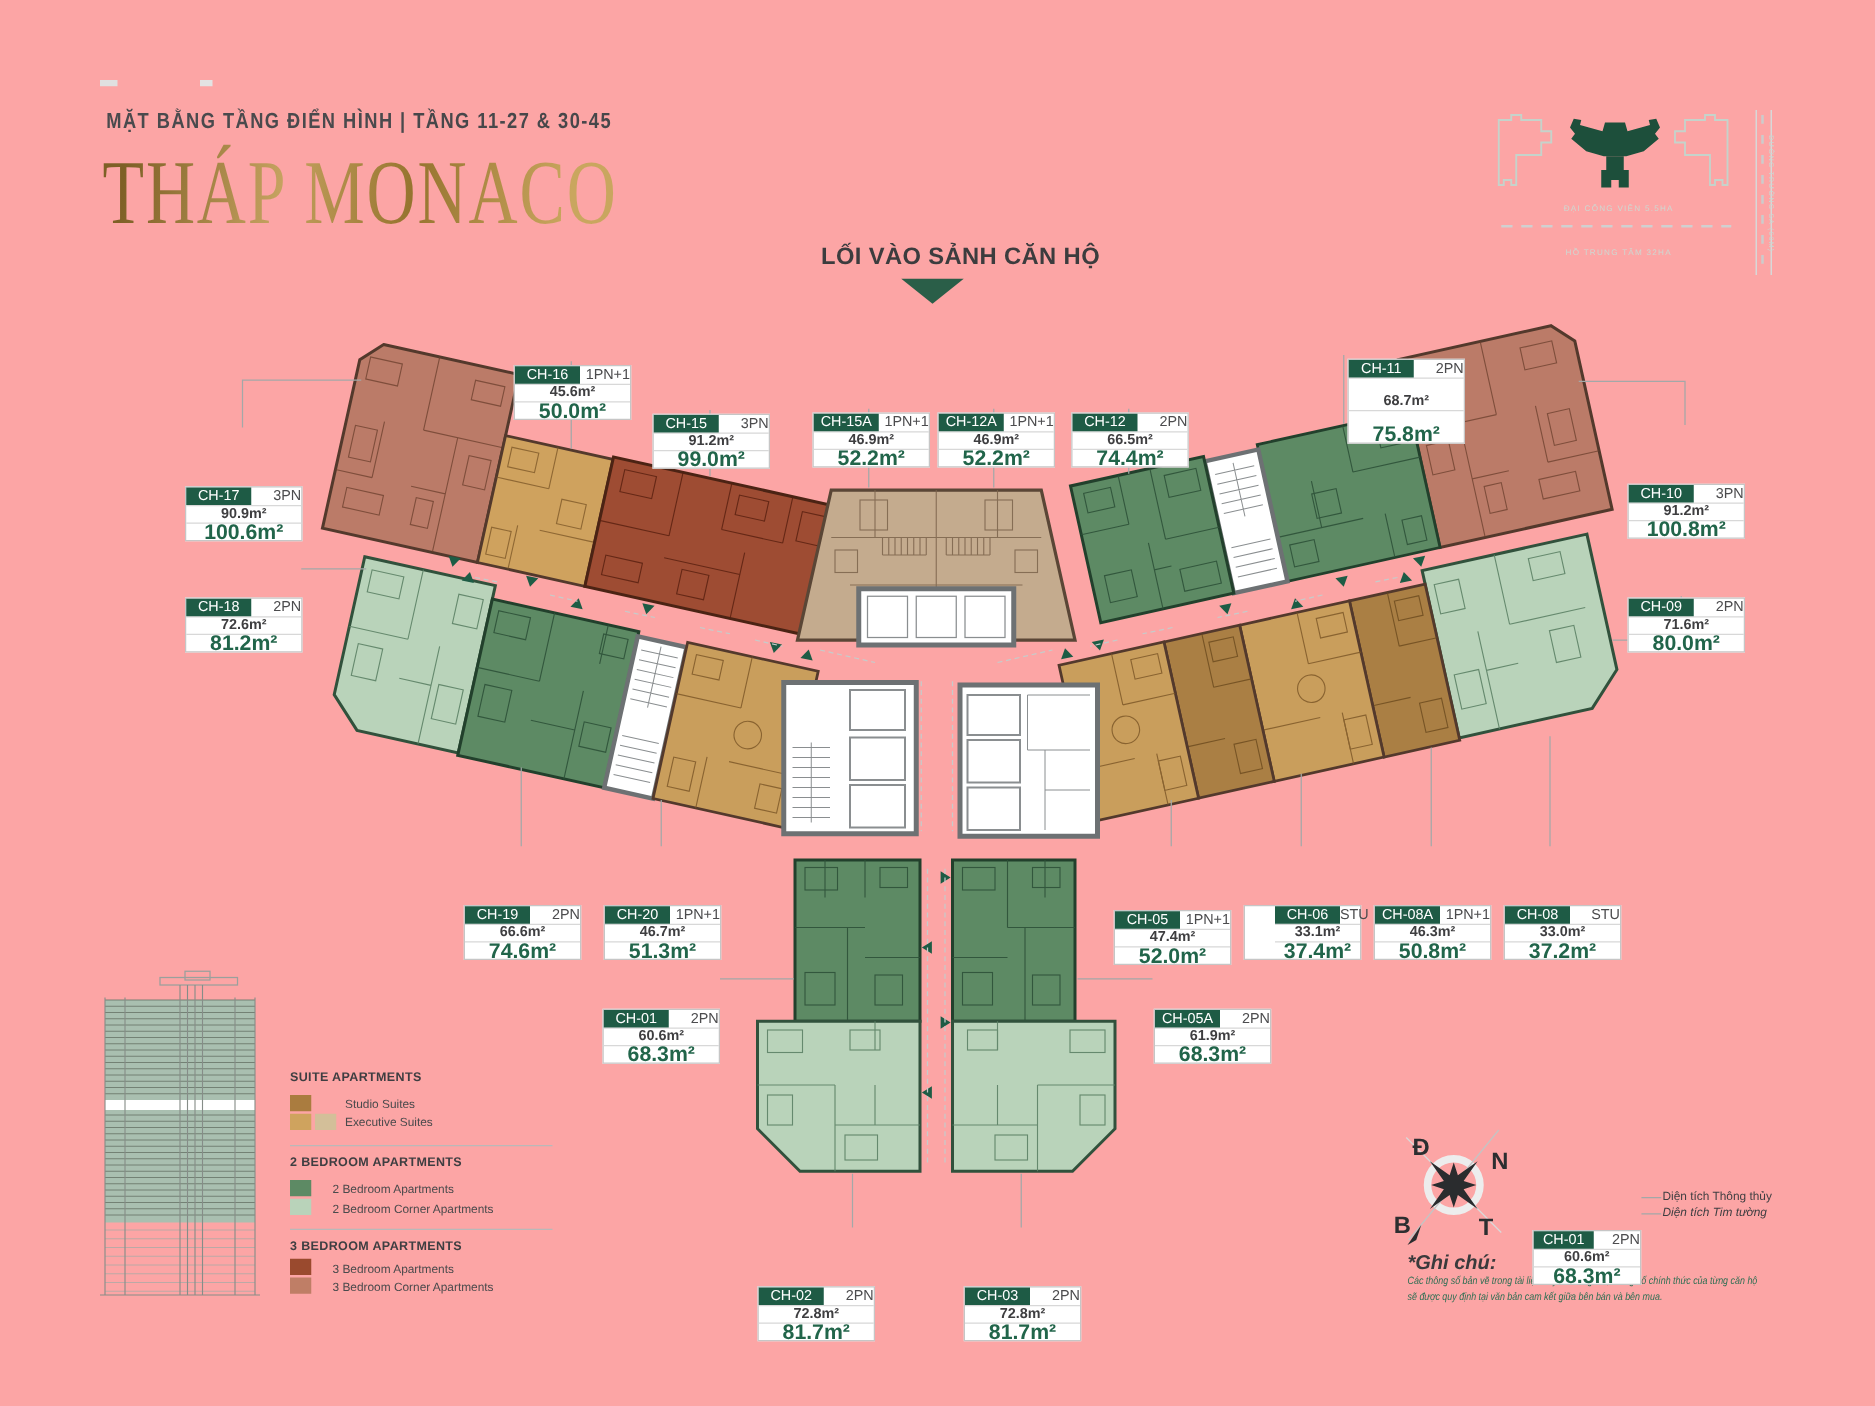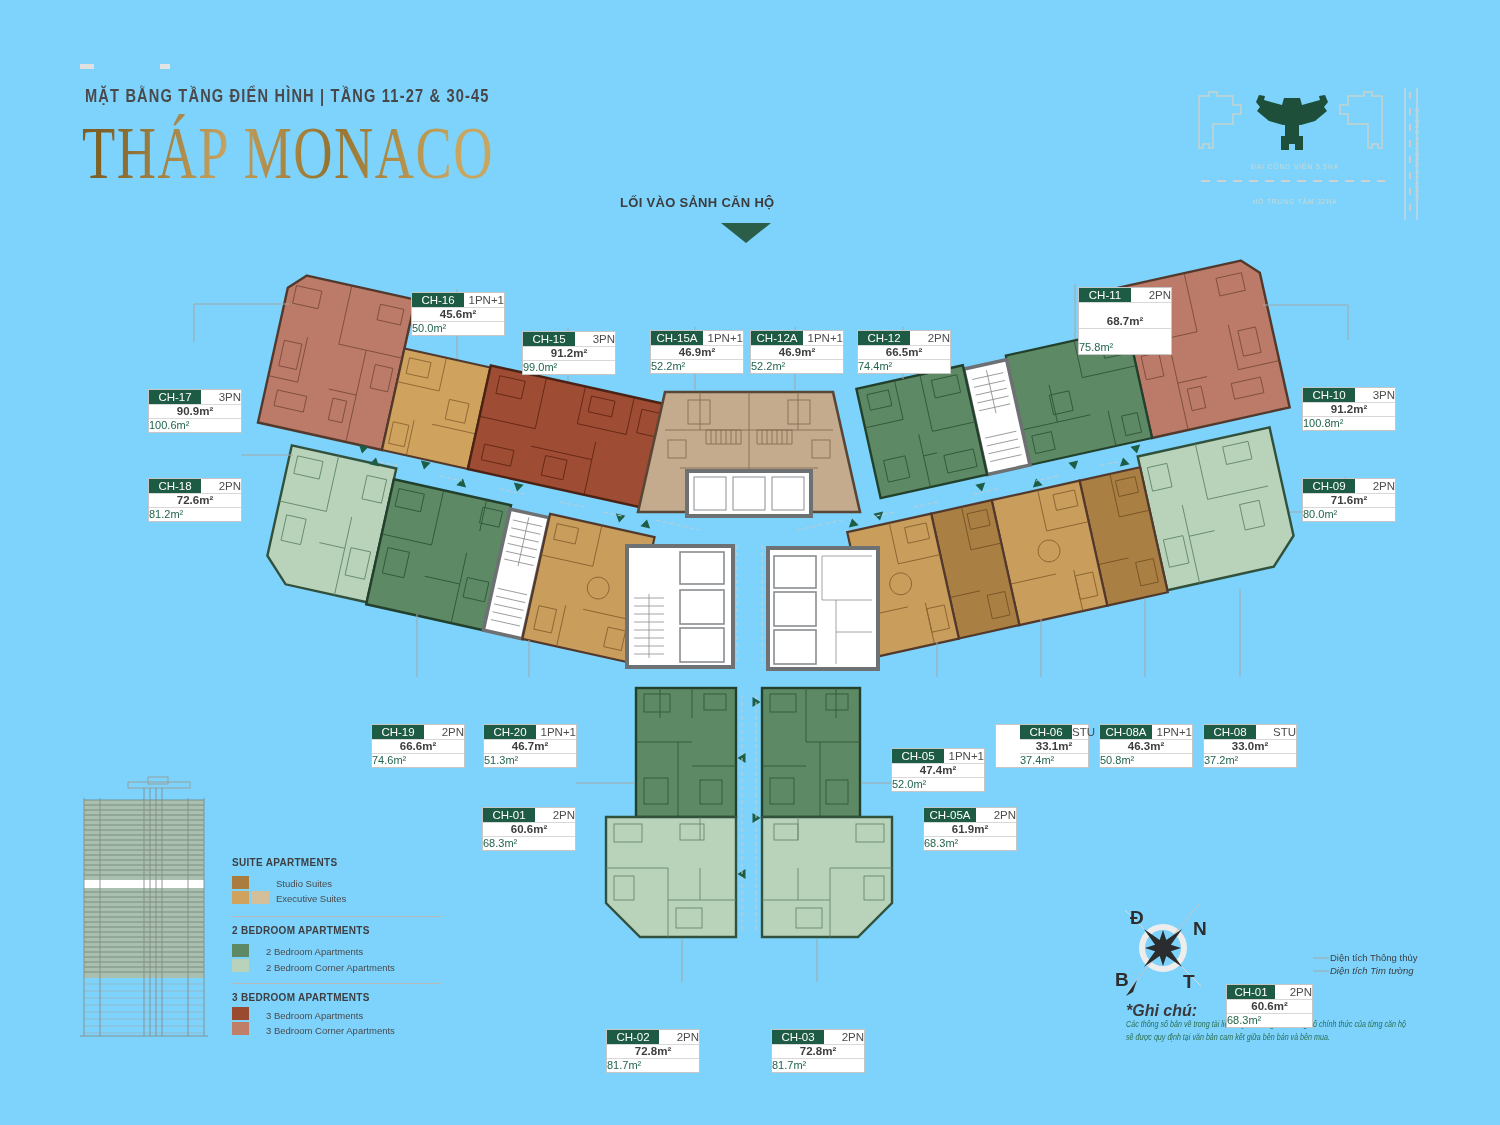--- a/index.html
+++ b/index.html
@@ -1,44 +1,44 @@
 <!DOCTYPE html>
 <html><head>
 <meta charset="utf-8">
 <style>
   html,body{margin:0;padding:0;background:#fff;}
-  #page{position:relative;width:1500px;height:1125px;overflow:hidden;background:#7dd3fc;font-family:"Liberation Sans",sans-serif;}
+  #page{position:relative;width:1500px;height:1125px;overflow:hidden;background:#fca5a5;font-family:"Liberation Sans",sans-serif;}
   .abs{position:absolute;}
   #subtitle{position:absolute;left:85px;top:86px;font-size:17.5px;font-weight:700;color:#47474a;letter-spacing:1.4px;transform:scaleX(0.835);transform-origin:0 0;white-space:nowrap;}
   #subtitle .light{font-weight:600;color:#4a4a4d;}
   #bigtitle{position:absolute;left:82px;top:112px;font-family:"Liberation Serif",serif;font-size:73px;font-weight:400;letter-spacing:2px;transform:scaleX(0.745);transform-origin:0 0;white-space:nowrap;background:linear-gradient(100deg,#7e6026 5%,#c5a260 35%,#96742f 60%,#c9a65f 90%);-webkit-background-clip:text;background-clip:text;color:transparent;}
   #bigtitle .gap{display:inline-block;width:18px;}
   .lbl{position:absolute;display:flex;flex-direction:column;border:1px solid #c6c6c6;background:#fff;box-sizing:border-box;width:94px;z-index:6;margin-top:46px;}
   .lbl .r1{display:flex;height:14px;border-bottom:1px solid #d8d8d8;}
   .lbl .code{background:#1e5b45;color:#fff;flex:0 0 52px;text-align:center;font-size:11.5px;line-height:14px;}
   .lbl .typ{flex:1;text-align:right;font-size:11.5px;line-height:14px;color:#4c4c4e;}
   .lbl .a1{height:13px;text-align:center;font-size:11.5px;line-height:13px;color:#3e3e40;font-weight:700;border-bottom:1px solid #d8d8d8;}
-  .lbl .a2{height:13px;font-size:11px;line-height:13px;color:#21654a;font-weight:400;}
+  .lbl .a2{height:13px;text-align:center;font-size:17px;line-height:13px;color:#21654a;font-weight:700;}
   .leg-h{position:absolute;font-size:10px;font-weight:700;color:#3e3e41;letter-spacing:0.3px;}
   .leg-t{position:absolute;font-size:9.5px;color:#4a4a4c;}
   .leg-s{position:absolute;width:17px;height:13px;}
   .leg-line{position:absolute;height:1px;background:#b9b9b9;}
 </style>
 </head>
 <body>
 <div id="page">
 
   <div class="abs" style="left:80px;top:64px;width:14px;height:5px;background:#e0e0e0;"></div>
   <div class="abs" style="left:160px;top:64px;width:10px;height:5px;background:#e3e3e3;"></div>
 
   <div id="subtitle"><span class="light">MẶT BẰNG TẦNG ĐIỂN HÌNH | </span>TẦNG 11-27 &amp; 30-45</div>
 
   <div id="bigtitle">THÁP<span class="gap"></span>MONACO</div>
 
-  <div class="abs" style="left:620px;top:195px;width:260px;text-align:left;font-size:13px;font-weight:700;color:#3c3c3e;letter-spacing:0.3px;">LỐI VÀO SẢNH CĂN HỘ</div>
+  <div class="abs" style="left:620px;top:195px;width:260px;text-align:right;font-size:19px;font-weight:700;color:#3c3c3e;letter-spacing:0.3px;">LỐI VÀO SẢNH CĂN HỘ</div>
 
   <svg class="abs" style="left:720px;top:222px;" width="52" height="22" viewBox="0 0 52 22">
     <polygon points="1,1 51,1 26,21" fill="#2a5e48"></polygon>
   </svg>
 
   <svg class="abs" style="left:1185px;top:70px;" width="250" height="160" viewBox="0 0 250 160">
 
     <g stroke="#c5d3cb" stroke-width="1.5" fill="none">
       <path d="M14,26 L24,26 L24,22 L32,22 L32,26 L48,26 L48,35 L56,35 L56,44 L48,44 L48,54 L28,54 L28,78 L24,78 L24,74 L18,74 L18,78 L14,78 Z"></path>
     </g>
@@ -510,21 +510,21 @@
 
   <div class="lbl" style="left:483px;top:678px;">
       <div class="r1">
         <span class="code">CH-20</span>
         <span class="typ">1PN+1</span>
       </div>
       <div class="a1">46.7m²</div>
       <div class="a2">51.3m²</div>
     </div>
 
-  <div class="lbl" style="left:891px;top:702px;">
+  <div class="lbl" style="left:891px;top:682px;">
       <div class="r1">
         <span class="code">CH-05</span>
         <span class="typ">1PN+1</span>
       </div>
       <div class="a1">47.4m²</div>
       <div class="a2">52.0m²</div>
     </div>
 
   <div class="lbl" style="left:995px;top:678px;padding-left:24px;">
       <div class="r1">

